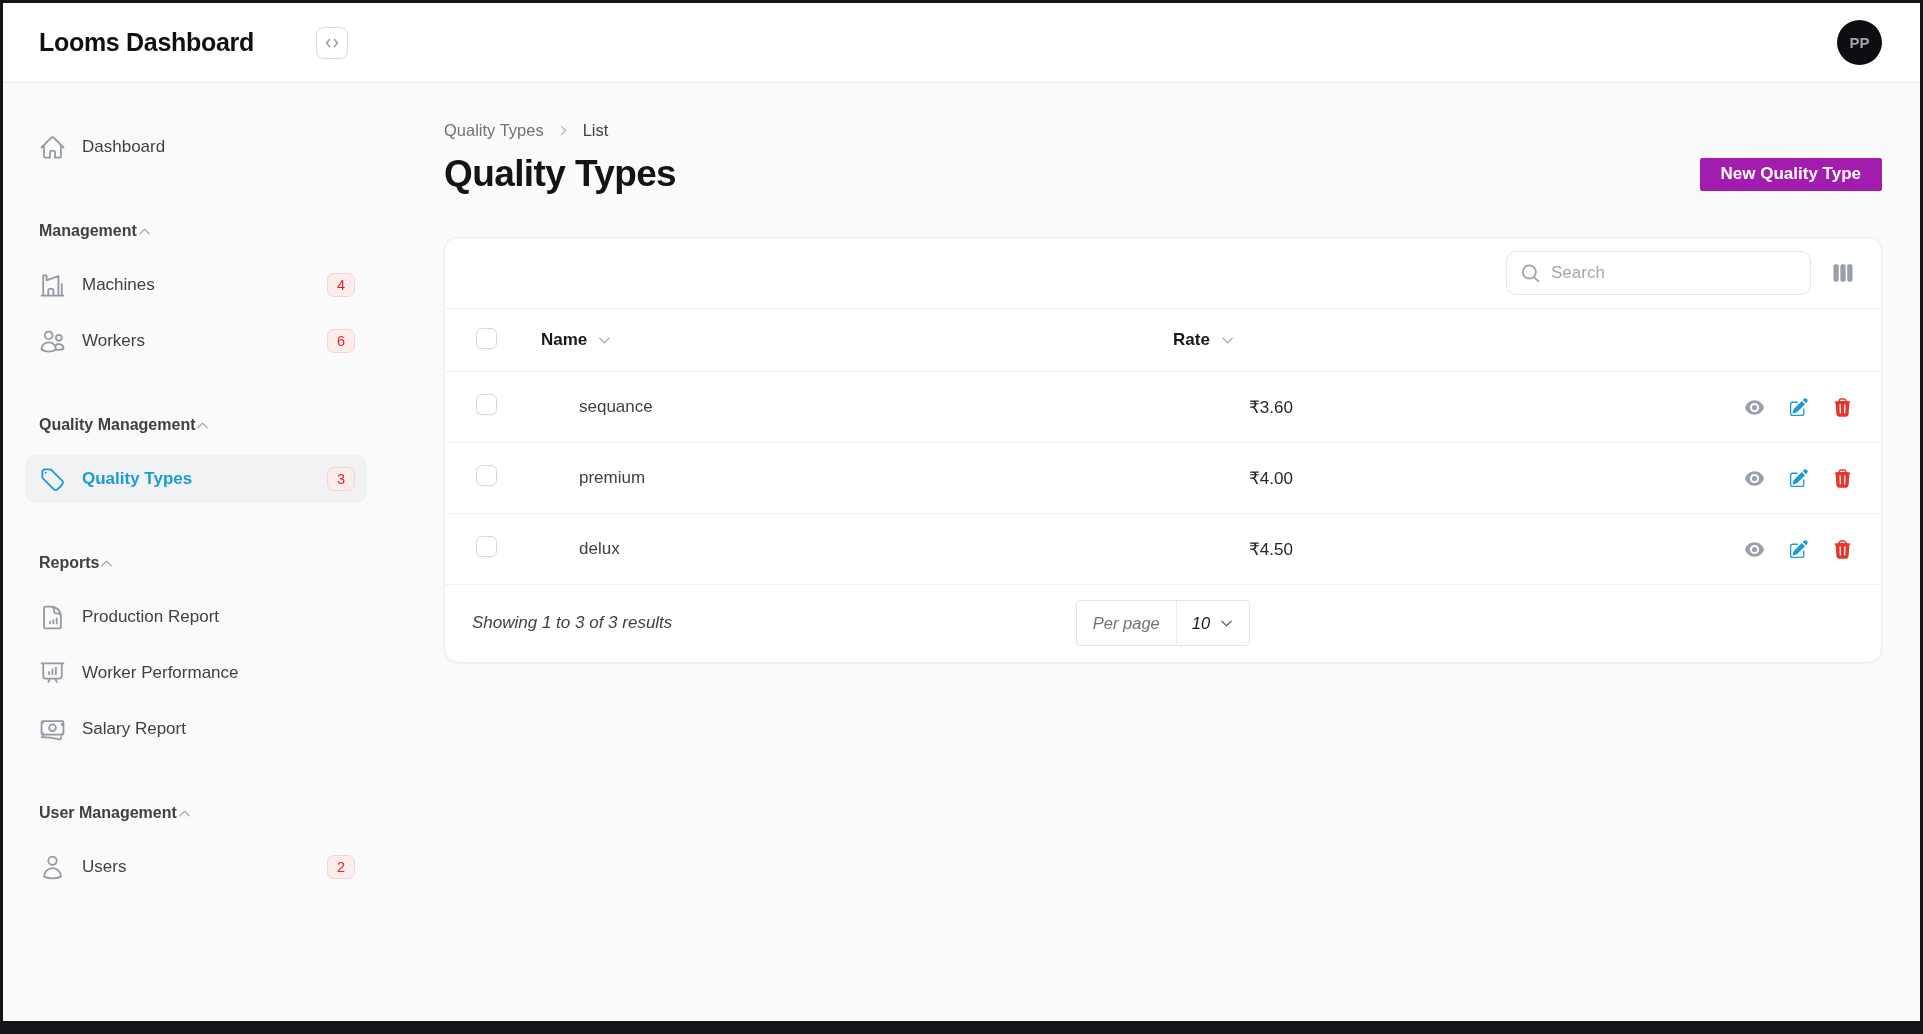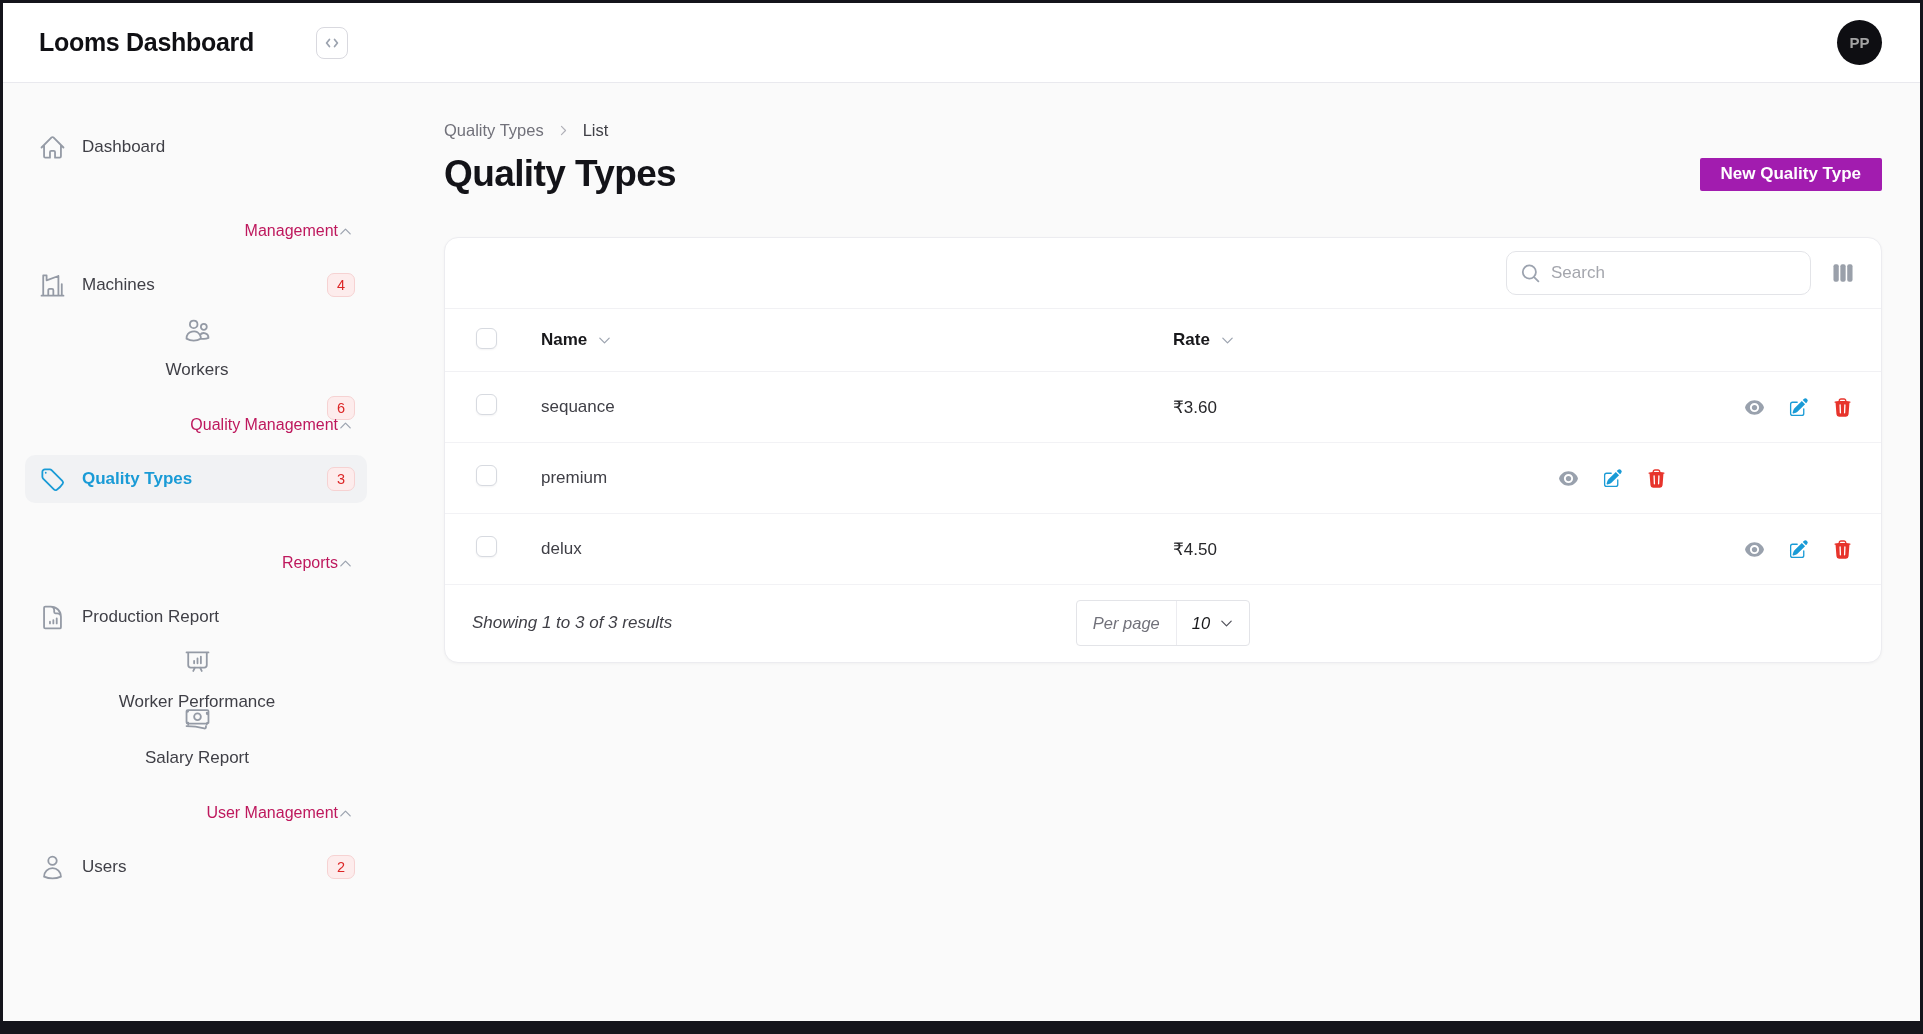--- a/index.html
+++ b/index.html
@@ -28,24 +28,24 @@
   .nav-item { display:flex; align-items:center; gap:16px; height:48px; padding:0 12px 0 14px;
               border-radius:10px; color:#3f3f46; font-size:17px; font-weight:500; cursor:pointer; }
   .nav-item .nicon { width:27px; height:27px; color:#949aa5; flex:0 0 auto; display:flex; }
   .nav-item .nicon svg { width:27px; height:27px; }
   .nav-item.active { background:#f1f2f4; }
   .nav-item.active .nlabel { color:#1a9bd6; font-weight:600; }
   .nav-item.active .nicon { color:#1a9bd6; }
   .badge { margin-left:auto; background:#fdecec; border:1px solid #f6d2d2; color:#dc2626;
            font-size:14.5px; font-weight:500; padding:1px 9px; border-radius:7px; line-height:20px; }
   .section { margin-top:50px; }
-  .section-header { display:flex; align-items:center; justify-content:flex-end; height:20px;
-                    padding:0 14px; color:#be185d; font-size:16px; font-weight:400; margin-bottom:20px; cursor:pointer; }
+  .section-header { display:flex; align-items:center; justify-content:flex-start; height:20px;
+                    padding:0 14px; color:#404040; font-size:16px; font-weight:700; margin-bottom:20px; cursor:pointer; }
   .section-header svg { width:15px; height:15px; color:#9ca3af; }
-  .section .nav-item + .nav-item { margin-top:8px;flex-direction:column; }
+  .section .nav-item + .nav-item { margin-top:8px; }
 
   
   .breadcrumb { display:flex; align-items:center; gap:13px; font-size:16.5px; }
   .breadcrumb .bc-parent { color:#71717a; cursor:pointer; text-decoration:none; }
   .breadcrumb .bc-sep { display:flex; color:#b0b0b8; }
   .breadcrumb .bc-current { color:#3f3f46; font-weight:500; }
   .page-header { display:flex; align-items:center; justify-content:space-between; margin-top:13px; }
   .page-title { font-size:37px; font-weight:800; color:#131318; letter-spacing:-0.6px; }
   .primary-btn { background:#a21caf; color:#fff; border:none; border-radius:2px; height:33px;
                  padding:0 21px; font-size:17px; font-weight:600; font-family:inherit; cursor:pointer; }
@@ -62,21 +62,21 @@
                       font-family:inherit; width:100%; }
   .search-box input::placeholder { color:#a4a6ad; }
   .col-toggle { background:none; border:none; color:#9aa0aa; cursor:pointer; display:flex; }
   .col-toggle svg { width:26px; height:26px; }
 
   .thead, .trow { display:grid; grid-template-columns:96px 632px 1fr 186px; align-items:center; }
   .thead { height:63px; border-bottom:1px solid #f1f1f4; }
   .th { font-size:17px; font-weight:700; color:#18181b; display:flex; align-items:center; }
   .sort { display:inline-flex; margin-left:10px; color:#9ca3af; }
   .sort svg { width:15px; height:15px; }
-  .trow { height:71px; border-bottom:1px solid #f2f2f5; font-size:17px; }
+  .trow { height:71px; border-bottom:1px solid #f2f2f5; font-size:17px;gap:38px; }
   .cell-name { color:#3f3f46; }
   .cell-rate { color:#27272a; }
   .checkbox { width:21px; height:21px; border:1px solid #d7dae0; border-radius:6px; background:#fff;
               margin-left:31px; display:inline-block; box-shadow:0 1px 2px rgba(16,24,40,.05); cursor:pointer; }
   .actions { display:flex; justify-content:flex-end; align-items:center; gap:23px; padding-right:28px; }
   .act { background:none; border:none; padding:0; cursor:pointer; display:flex; }
   .act svg { width:21px; height:21px; }
   .act.view { color:#99a1ad; }
   .act.edit { color:#1a9bd6; }
   .act.del  { color:#e7342c; }
@@ -355,20 +355,21 @@
                 <svg viewBox="0 0 24 24">
                   <use href="#i-trash"></use>
                 </svg>
               </button>
           </div>
         </div>
 
         <div class="trow">
           <div><span class="checkbox"></span></div>
           <div class="cell-name">premium</div>
+          <div class="cell-rate">₹4.00</div>
           <div class="actions">
             <button class="act view">
                 <svg viewBox="0 0 24 24">
                   <use href="#i-eye"></use>
                 </svg>
               </button>
             <button class="act edit">
                 <svg viewBox="0 0 24 24">
                   <use href="#i-pencil-sq"></use>
                 </svg>

